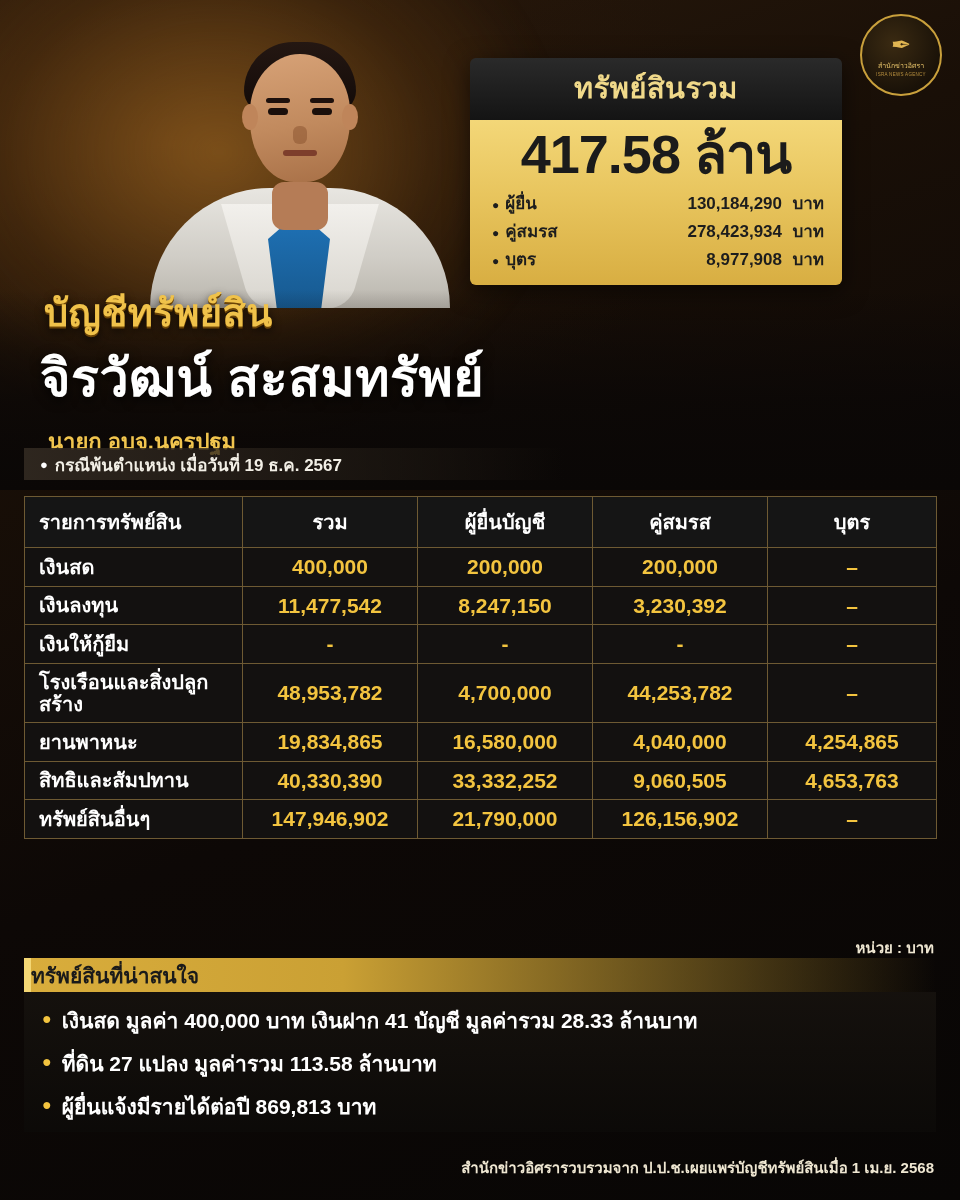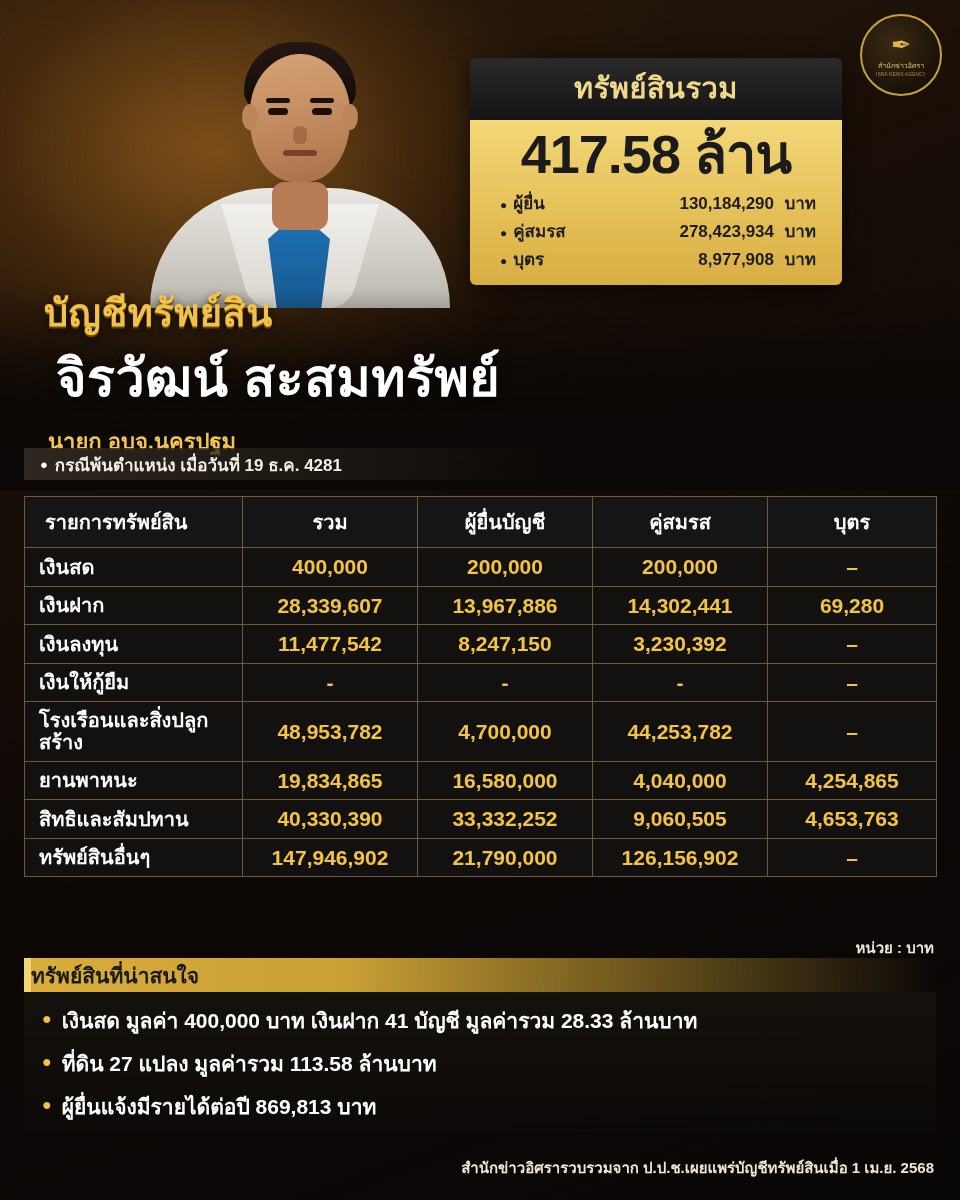--- a/index.html
+++ b/index.html
@@ -110,21 +110,21 @@
     box-shadow: 0 6px 24px rgba(0,0,0,.55);
   }
   .total-head {
     background: linear-gradient(180deg, #2a2a2a 0%, #141414 100%);
     color: #f0d98a; text-align: center;
     font-size: 29px; font-weight: bold; padding: 7px 0 9px;
     letter-spacing: .5px;
   }
   .total-body {
     background: linear-gradient(180deg, #f3d778 0%, #e8c55e 45%, #d8ae42 100%);
-    padding: 4px 8px 12px;
+    padding: 4px 0 12px;
   }
   .total-amount {
     text-align: center; color: #1b1b1b;
     font-size: 54px; font-weight: bold; line-height: 1.12;
     letter-spacing: -1px;
   }
   .total-rows { margin: 6px 18px 0 22px; }
   .trow {
     display: flex; align-items: baseline;
     font-size: 17px; color: #1d1d1d; font-weight: bold;
@@ -136,21 +136,21 @@
   .trow .unit { flex: 0 0 34px; text-align: right; }
   
   .kicker {
     position: absolute; left: 44px; top: 282px;
     font-size: 38px; font-weight: bold;
     color: #f0c24a;
     text-shadow: 0 2px 0 #6b4406, 0 4px 10px rgba(0,0,0,.8);
     letter-spacing: .5px;
   }
   .name {
-    position: absolute; left: 56px; top: 336px;
+    position: absolute; left: 40px; top: 336px;
     font-size: 52px; font-weight: bold; color: #ffffff;
     text-shadow: 0 3px 12px rgba(0,0,0,.85);
     letter-spacing: .5px;
   }
   .position {
     position: absolute; left: 48px; top: 424px;
     font-size: 22px; font-weight: bold; color: #f1c54e;
   }
   .note {
     position: absolute; left: 24px; top: 448px; width: 540px; height: 32px;
@@ -161,21 +161,21 @@
   .note .bullet { color: #ffffff; font-size: 13px; margin-right: 7px; }
   
   .tbl-wrap { position: absolute; left: 24px; top: 496px; width: 912px; }
   table { width: 100%; border-collapse: collapse; table-layout: fixed; }
   th, td { border: 1px solid #6e5a33; }
   thead th {
     background: #151515; color: #ffffff;
     font-size: 20px; font-weight: bold; padding: 9px 6px;
     text-align: center;
   }
-  thead th.first { text-align: left; padding-left: 20px; }
+  thead th.first { text-align: left; padding-left: 14px; }
   tbody td {
     background: #131110;
     padding: 7px 24px;
     font-size: 21px; font-weight: bold;
     color: #f3c43f;
     text-align: center;
     line-height: 1.12;
   }
   tbody td.label {
     text-align: left; color: #ffffff; font-size: 20px; padding-left: 14px;
@@ -276,21 +276,21 @@
     </div>
   </div>
 
   <div class="kicker">บัญชีทรัพย์สิน</div>
   <div class="name">จิรวัฒน์ สะสมทรัพย์</div>
   <div class="position">
     <span>นายก อบจ.นครปฐม</span>
   </div>
   <div class="note">
     <span class="bullet">●</span>
-    <span>กรณีพ้นตำแหน่ง เมื่อวันที่ 19 ธ.ค. 4281</span>
+    <span>กรณีพ้นตำแหน่ง เมื่อวันที่ 19 ธ.ค. 2567</span>
   </div>
 
   <div class="tbl-wrap">
     <table>
       <colgroup>
           <col class="c1">
           <col class="c2">
           <col class="c3">
           <col class="c4">
           <col class="c5">
@@ -306,27 +306,20 @@
       </thead>
       <tbody>
         <tr>
           <td class="label">เงินสด</td>
           <td>400,000</td>
           <td>200,000</td>
           <td>200,000</td>
           <td>–</td>
         </tr>
         <tr>
-          <td class="label">เงินฝาก</td>
-          <td>28,339,607</td>
-          <td>13,967,886</td>
-          <td>14,302,441</td>
-          <td>69,280</td>
-        </tr>
-        <tr>
           <td class="label">เงินลงทุน</td>
           <td>11,477,542</td>
           <td>8,247,150</td>
           <td>3,230,392</td>
           <td>–</td>
         </tr>
         <tr>
           <td class="label">เงินให้กู้ยืม</td>
           <td>-</td>
           <td>-</td>

